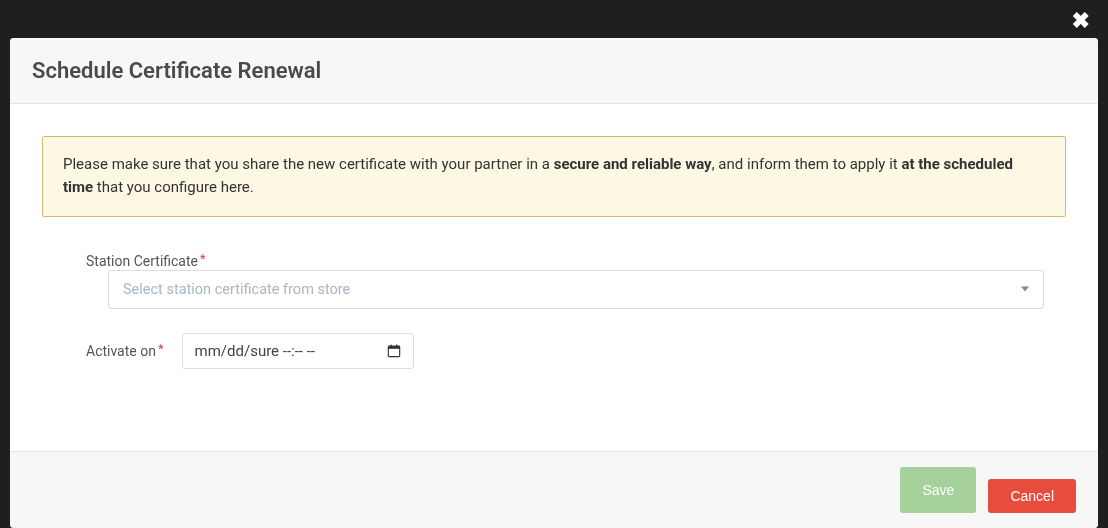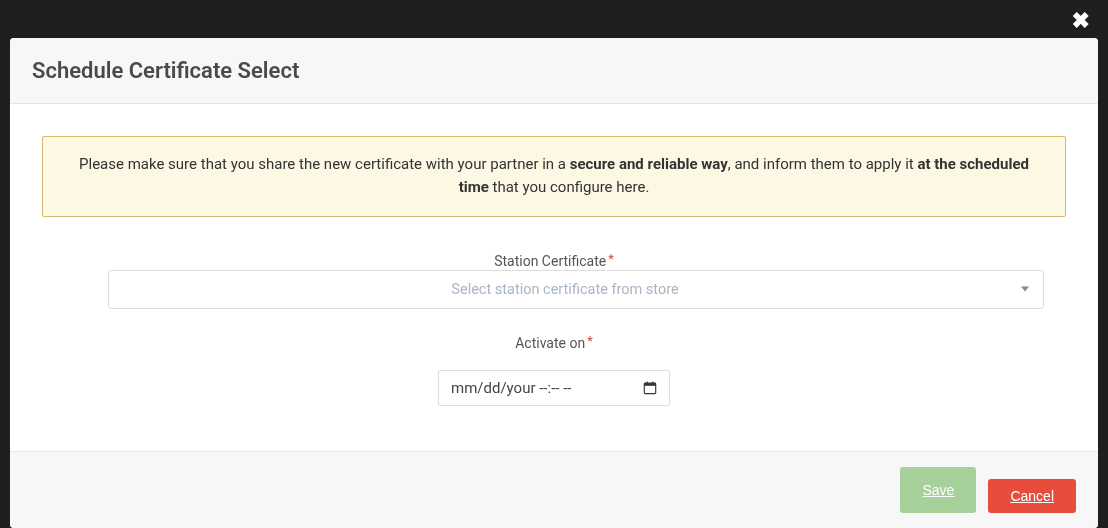--- a/index.html
+++ b/index.html
@@ -40,21 +40,20 @@
     }
     .modal-title {
       font-size: 22px;
       font-weight: 600;
       color: #4a4a4a;
     }
     .modal-body {
       flex: 1;
       padding: 32px 32px 20px 32px;
       background: #fff;
-      text-align: center;
     }
     .alert-warning {
       background: #fdf8e4;
       border: 1px solid #d6b96a;
       border-radius: 2px;
       padding: 16px 20px;
       color: #333;
       font-size: 15px;
       line-height: 1.55;
       margin-bottom: 34px;
@@ -97,21 +96,20 @@
       width: 0;
       height: 0;
       border-left: 4px solid transparent;
       border-right: 4px solid transparent;
       border-top: 5px solid #888;
     }
     .inline-row {
       display: flex;
       align-items: center;
       gap: 18px;
-      flex-direction: column;
     }
     .inline-row .form-label { margin-bottom: 0; }
     .date-input {
       border: 1px solid #ddd;
       border-radius: 3px;
       padding: 8px 12px;
       font-size: 15px;
       color: #444;
       background: #fff;
       width: 232px;
@@ -133,39 +131,38 @@
       justify-content: flex-end;
       gap: 12px;
     }
     .btn {
       border: none;
       border-radius: 3px;
       padding: 9px 22px;
       font-size: 14px;
       color: #fff;
       cursor: pointer;
-      text-decoration: underline;
     }
     .btn-save {
       background: #a7d19b;
     }
     .btn-cancel {
       background: #e74c3c;
       margin-top: 12px;
     }
   </style>
 </head>
 <body>
 
 <div class="close-x">✖</div>
 
 <div class="modal">
 
   <div class="modal-header">
-    <div class="modal-title">Schedule Certificate Select</div>
+    <div class="modal-title">Schedule Certificate Renewal</div>
   </div>
 
   <div class="modal-body">
 
     <div class="alert-warning">
       <span>Please make sure that you share the new certificate with your partner in a </span><b>secure and reliable way</b><span>, and inform them to apply it </span><b>at the scheduled time</b><span> that you configure here.</span>
     </div>
 
     <div class="form-area">
 
@@ -177,21 +174,21 @@
           <span>Select station certificate from store</span>
           <span class="caret"></span>
         </div>
       </div>
 
       <div class="form-row inline-row">
         <div>
           <span class="form-label">Activate on</span><span class="req">*</span>
         </div>
         <div class="date-input">
-          <span>mm/dd/your --:-- --</span>
+          <span>mm/dd/sure --:-- --</span>
           <svg class="cal-icon" viewBox="0 0 16 16" fill="#333">
             <rect x="1.5" y="2.5" width="13" height="12" rx="1" fill="none" stroke="#333" stroke-width="1.3"></rect>
             <rect x="1.5" y="2.5" width="13" height="3" fill="#333"></rect>
             <rect x="4" y="0.8" width="1.6" height="3" fill="#333"></rect>
             <rect x="10.4" y="0.8" width="1.6" height="3" fill="#333"></rect>
           </svg>
         </div>
       </div>
 
     </div>

